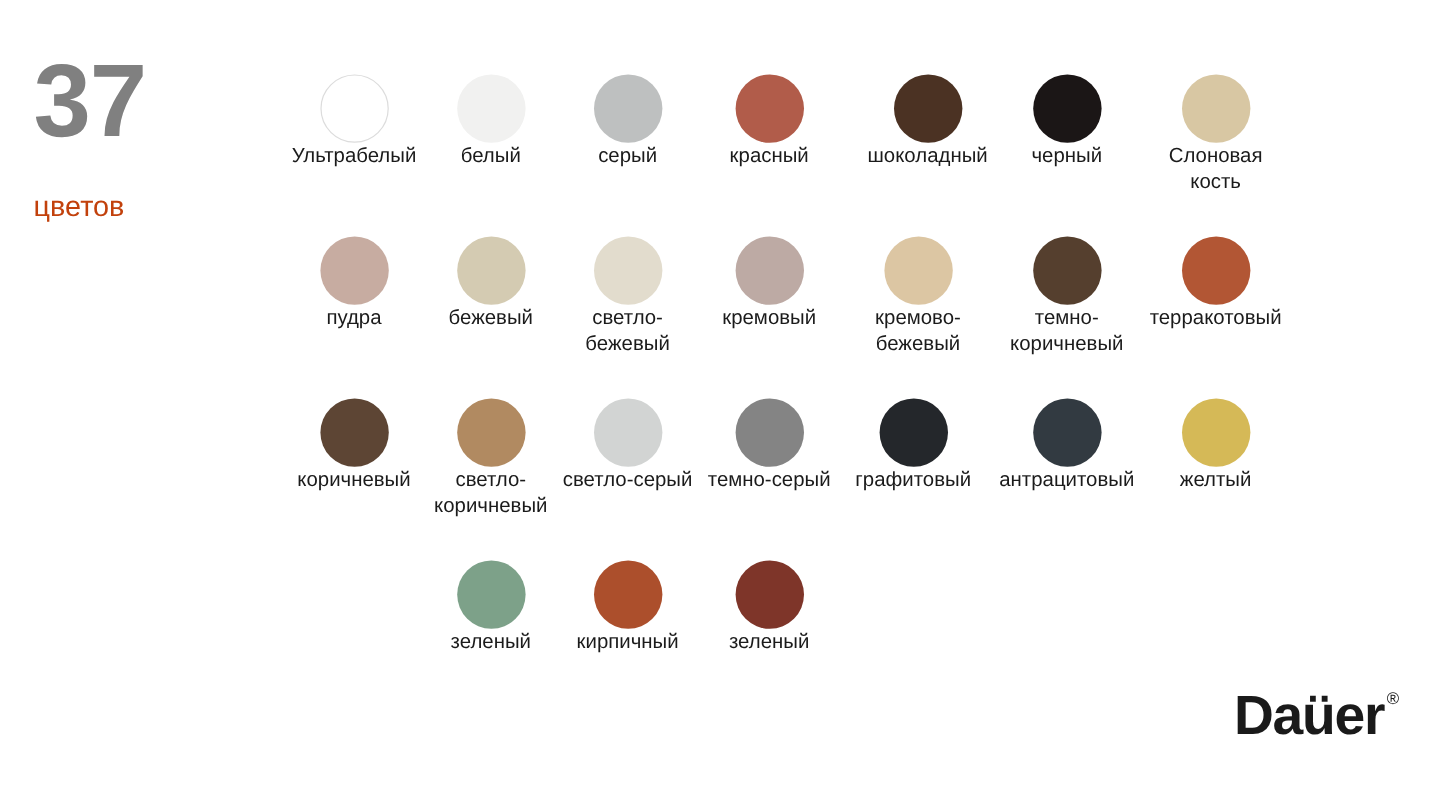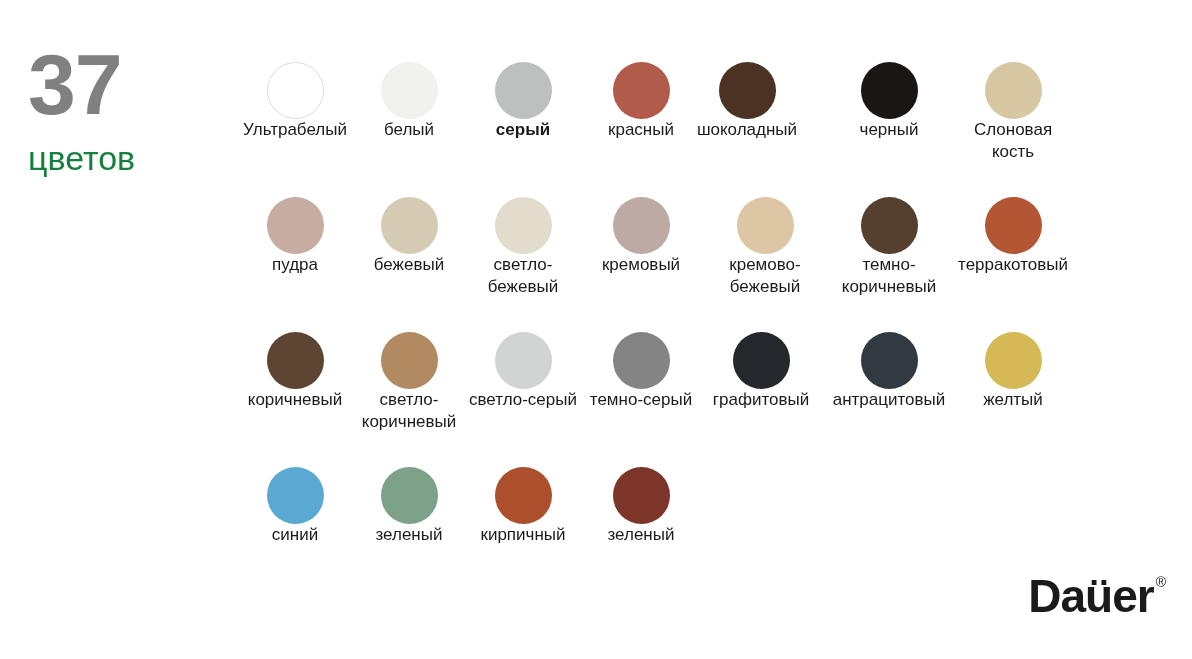--- a/index.html
+++ b/index.html
@@ -23,24 +23,24 @@
     width: 200px;
   }
   #heading-count {
     font-size: 86px;
     font-weight: bold;
     color: #808080;
     line-height: 0.95;
     letter-spacing: -1px;
   }
   #heading-word {
-    font-size: 34px;
-    color: #15803d;
+    font-size: 24px;
+    color: #c2410c;
     line-height: 1.1;
-    margin-top: 14px;
+    margin-top: 34px;
     letter-spacing: 0px;
   }
 
   
   #palette {
     position: absolute;
     left: 236px;
     top: 62px;
     width: 880px;
   }
@@ -100,23 +100,23 @@
 
 <div id="heading-block">
   <div id="heading-count">37</div>
   <div id="heading-word">цветов</div>
 </div>
 
 <div id="palette">
     <div class="palette-row">
       <div class="swatch" style="left: 0px;"><span class="swatch-dot" style="background: rgb(255, 255, 255); border: 1px solid rgb(220, 220, 220); width: 55px; height: 55px;"></span><span class="swatch-label">Ультрабелый</span></div>
       <div class="swatch" style="left: 114px;"><span class="swatch-dot" style="background: rgb(241, 241, 240);"></span><span class="swatch-label">белый</span></div>
-      <div class="swatch" style="left: 228px; font-weight: bold;"><span class="swatch-dot" style="background: rgb(190, 192, 192);"></span><span class="swatch-label">серый</span></div>
+      <div class="swatch" style="left: 228px;"><span class="swatch-dot" style="background: rgb(190, 192, 192);"></span><span class="swatch-label">серый</span></div>
       <div class="swatch" style="left: 346px;"><span class="swatch-dot" style="background: rgb(177, 92, 74);"></span><span class="swatch-label">красный</span></div>
-      <div class="swatch" style="left: 452px;"><span class="swatch-dot" style="background: rgb(75, 50, 35);"></span><span class="swatch-label">шоколадный</span></div>
+      <div class="swatch" style="left: 478px;"><span class="swatch-dot" style="background: rgb(75, 50, 35);"></span><span class="swatch-label">шоколадный</span></div>
       <div class="swatch" style="left: 594px;"><span class="swatch-dot" style="background: rgb(27, 22, 22);"></span><span class="swatch-label">черный</span></div>
       <div class="swatch" style="left: 718px;"><span class="swatch-dot" style="background: rgb(216, 199, 163);"></span><span class="swatch-label">Слоновая кость</span></div>
     </div>
     <div class="palette-row">
       <div class="swatch" style="left: 0px;"><span class="swatch-dot" style="background: rgb(199, 172, 161);"></span><span class="swatch-label">пудра</span></div>
       <div class="swatch" style="left: 114px;"><span class="swatch-dot" style="background: rgb(212, 203, 178);"></span><span class="swatch-label">бежевый</span></div>
       <div class="swatch" style="left: 228px;"><span class="swatch-dot" style="background: rgb(226, 220, 205);"></span><span class="swatch-label">светло-
 бежевый</span></div>
       <div class="swatch" style="left: 346px;"><span class="swatch-dot" style="background: rgb(189, 170, 164);"></span><span class="swatch-label">кремовый</span></div>
       <div class="swatch" style="left: 470px;"><span class="swatch-dot" style="background: rgb(220, 198, 163);"></span><span class="swatch-label">кремово-
@@ -129,21 +129,20 @@
       <div class="swatch" style="left: 0px;"><span class="swatch-dot" style="background: rgb(93, 69, 52);"></span><span class="swatch-label">коричневый</span></div>
       <div class="swatch" style="left: 114px;"><span class="swatch-dot" style="background: rgb(177, 138, 97);"></span><span class="swatch-label">светло-
 коричневый</span></div>
       <div class="swatch" style="left: 228px;"><span class="swatch-dot" style="background: rgb(210, 212, 211);"></span><span class="swatch-label">светло-серый</span></div>
       <div class="swatch" style="left: 346px;"><span class="swatch-dot" style="background: rgb(132, 132, 132);"></span><span class="swatch-label">темно-серый</span></div>
       <div class="swatch" style="left: 466px;"><span class="swatch-dot" style="background: rgb(36, 39, 43);"></span><span class="swatch-label">графитовый</span></div>
       <div class="swatch" style="left: 594px;"><span class="swatch-dot" style="background: rgb(50, 58, 65);"></span><span class="swatch-label">антрацитовый</span></div>
       <div class="swatch" style="left: 718px;"><span class="swatch-dot" style="background: rgb(213, 185, 87);"></span><span class="swatch-label">желтый</span></div>
     </div>
     <div class="palette-row">
-      <div class="swatch" style="left: 0px;"><span class="swatch-dot" style="background: rgb(91, 169, 210);"></span><span class="swatch-label">синий</span></div>
       <div class="swatch" style="left: 114px;"><span class="swatch-dot" style="background: rgb(125, 161, 137);"></span><span class="swatch-label">зеленый</span></div>
       <div class="swatch" style="left: 228px;"><span class="swatch-dot" style="background: rgb(172, 79, 44);"></span><span class="swatch-label">кирпичный</span></div>
       <div class="swatch" style="left: 346px;"><span class="swatch-dot" style="background: rgb(126, 53, 41);"></span><span class="swatch-label">зеленый</span></div>
     </div>
   </div>
 
 <div id="brand">
   <span id="brand-name">Daüer</span>
   <span id="brand-reg">®</span>
 </div>

